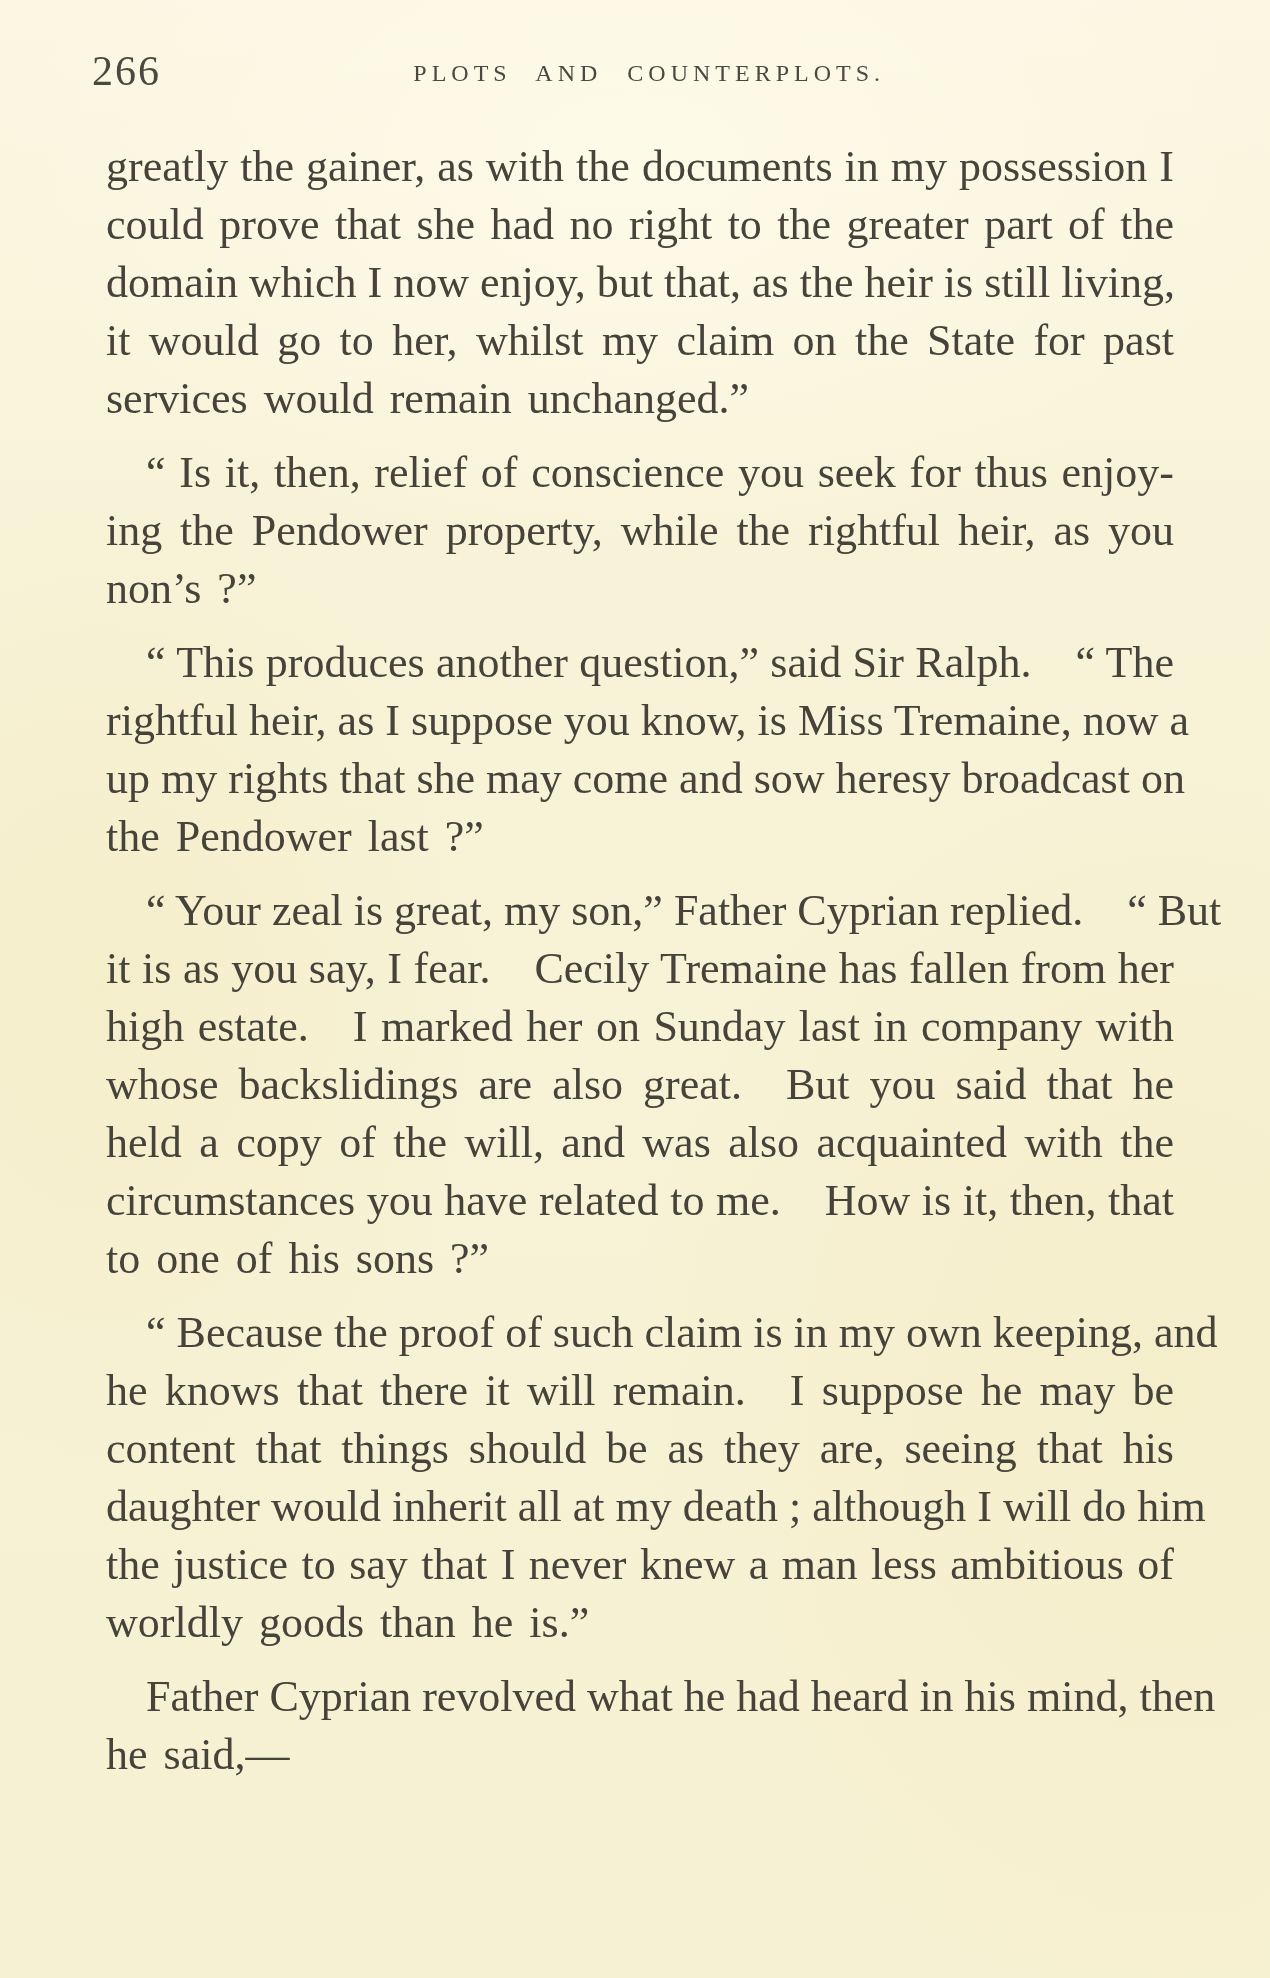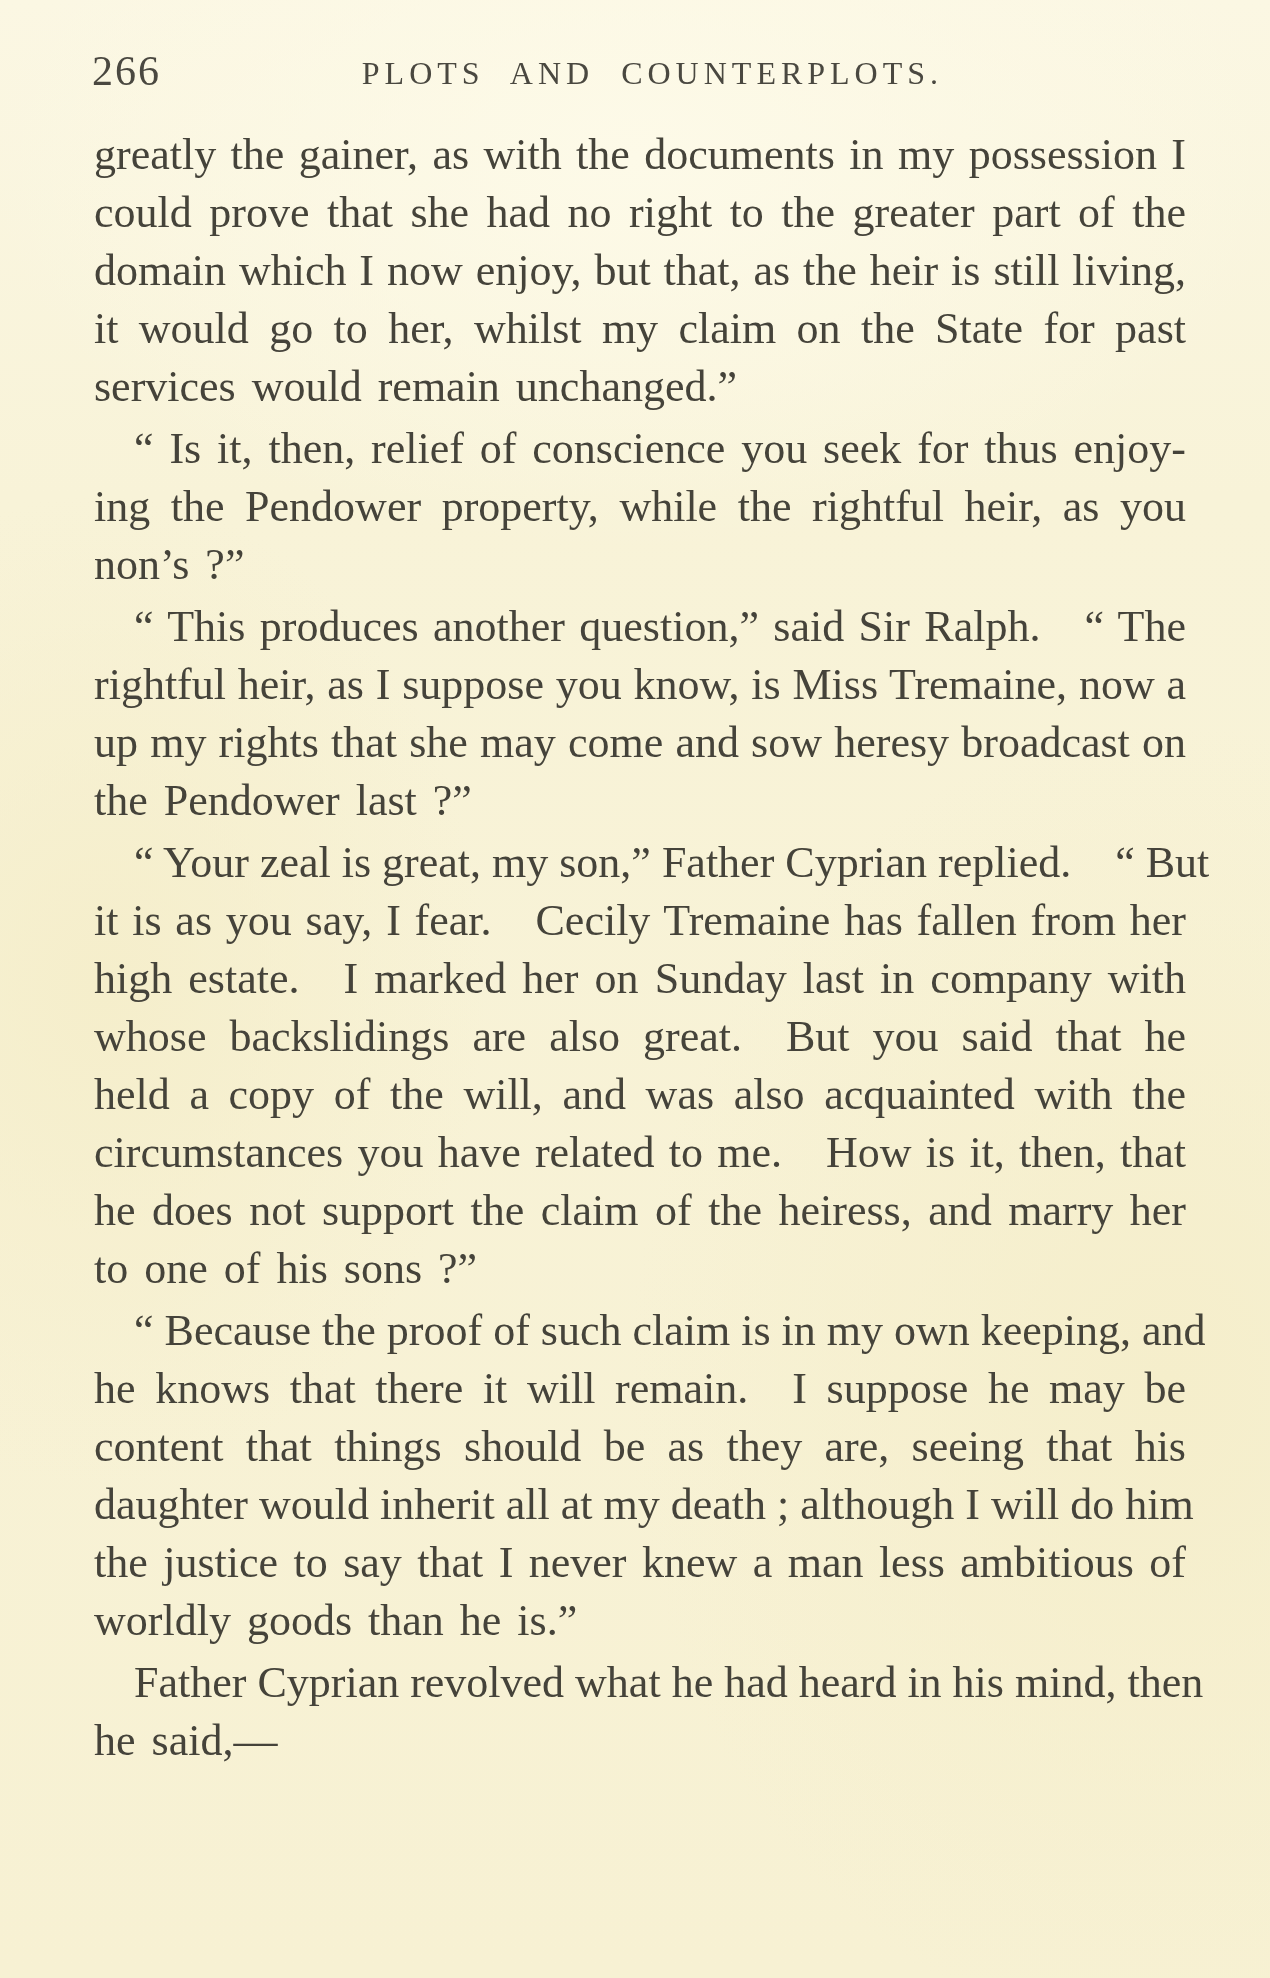--- a/index.html
+++ b/index.html
@@ -43,37 +43,37 @@
     font-size: 42px;
     line-height: 46px;
     color: var(--ink_head);
     letter-spacing: 2px;
   }
   .head-title {
     position: absolute;
     left: 50%;
     top: 3px;
     transform: translateX(-47%);
-    font-size: 32px;
+    font-size: 24px;
     line-height: 44px;
     letter-spacing: 5px;
     word-spacing: 14px;
     color: var(--ink_head);
     white-space: nowrap;
   }
   .text-block {
     position: absolute;
     top: 122px;
     left: 90px;
     width: 1100px;
     font-size: 44px;
     line-height: 58px;
     color: var(--ink);
   }
-  .para { margin: 4px; }
+  .para { margin: 16px; }
   .line {
     text-align: justify;
     text-align-last: justify;
     text-justify: inter-word;
     white-space: nowrap;
   }
   .line.last {
     text-align-last: left;
     word-spacing: 5px;
   }
@@ -106,21 +106,20 @@
         <div class="line">up my rights that she may come and sow heresy broadcast on</div>
         <div class="line last">the Pendower last ?”</div>
       </div>
       <div class="para indent">
         <div class="line first">“ Your zeal is great, my son,” Father Cyprian replied. “ But</div>
         <div class="line">it is as you say, I fear. Cecily Tremaine has fallen from her</div>
         <div class="line">high estate. I marked her on Sunday last in company with</div>
         <div class="line">whose backslidings are also great. But you said that he</div>
         <div class="line">held a copy of the will, and was also acquainted with the</div>
         <div class="line">circumstances you have related to me. How is it, then, that</div>
-        <div class="line">he does not support the claim of the heiress, and marry her</div>
         <div class="line last">to one of his sons ?”</div>
       </div>
       <div class="para indent">
         <div class="line first">“ Because the proof of such claim is in my own keeping, and</div>
         <div class="line">he knows that there it will remain. I suppose he may be</div>
         <div class="line">content that things should be as they are, seeing that his</div>
         <div class="line">daughter would inherit all at my death ; although I will do him</div>
         <div class="line">the justice to say that I never knew a man less ambitious of</div>
         <div class="line last">worldly goods than he is.”</div>
       </div>

